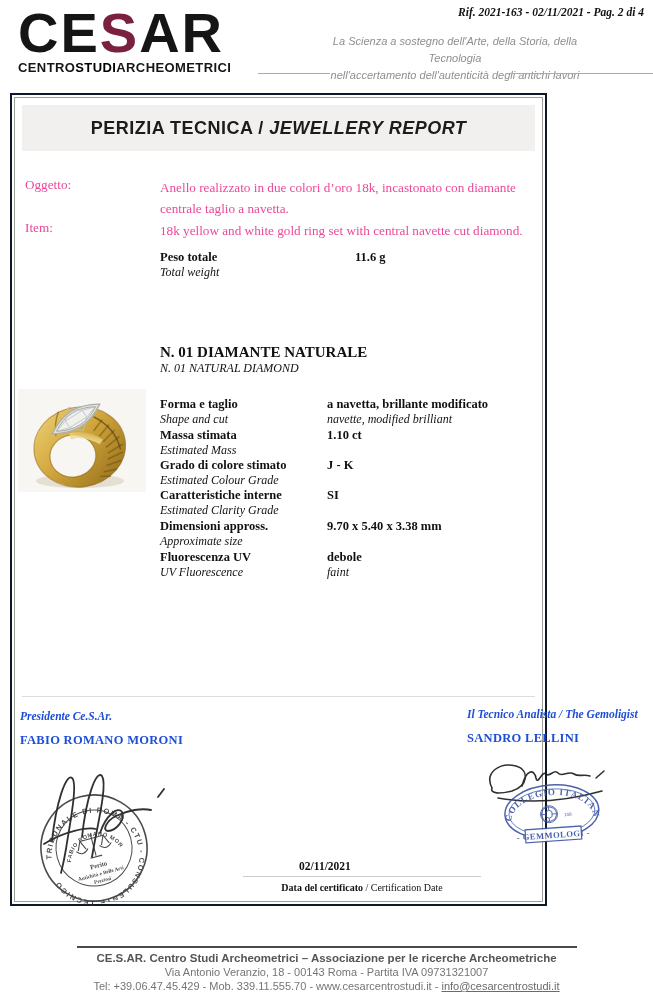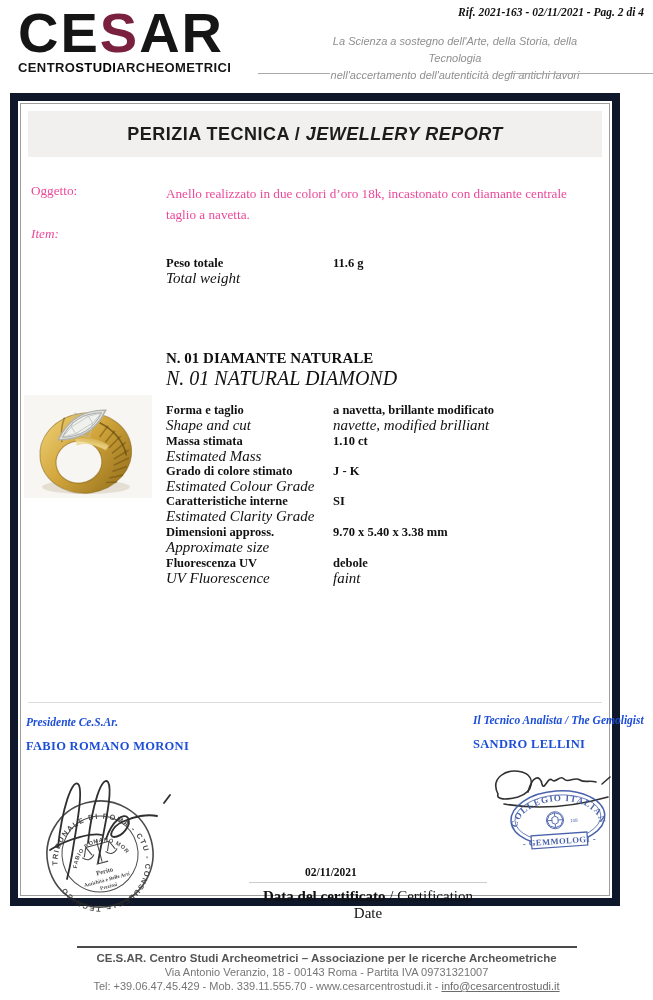--- a/index.html
+++ b/index.html
@@ -13,44 +13,44 @@
   .logo-sub { font-family:"Liberation Sans", sans-serif; font-weight:bold; font-size:13px; letter-spacing:0.4px; color:#151515; margin-top:-2px; }
   .logo-sub .accent { color:#000000; }
   .ref-line { position:absolute; right:9px; top:6px; font-size:11.5px; font-style:italic; font-weight:bold; color:#111; }
   .taglines { position:absolute; left:330px; top:33px; width:250px; text-align:center;
               font-family:"Liberation Sans", sans-serif; font-style:italic; font-size:11px; color:#8f8f8f; line-height:17px; }
   .tagline-rule { position:absolute; height:1px; background:#aaa; top:73px; }
   .tagline-rule.left  { left:258px; width:72px; }
   .tagline-rule.right { left:510px; width:143px; }
 
   
-  .main-box { position:absolute; left:10px; top:93px; width:610px; height:813px;
-              border:8px solid #0f172a;
+  .main-box { position:absolute; left:10px; top:93px; width:537px; height:813px;
+              border:2px solid #0f172a;
               box-shadow: inset 0 0 0 2px #ffffff, inset 0 0 0 3px #9e9e9e; }
   .title-bar { position:absolute; left:10px; right:10px; top:10px; height:46px; background:#f1f0ee;
                text-align:center; line-height:46px;
                font-family:"Liberation Sans", sans-serif; font-weight:bold; font-size:18px; color:#1c1c1c; letter-spacing:0.5px; }
   .title-bar .en { font-style:italic; }
 
   .object-block { position:absolute; left:13px; top:82px; right:16px; font-size:13.2px; color:#ec4899; }
   .object-row { display:flex; }
   .object-row .olabel { width:135px; flex:none; }
   .object-row .ovalue { flex:1; line-height:21px; }
-  .object-row.en { font-style:italic; margin-top:1px; }
+  .object-row.en { margin-top:1px; }
 
   .kv { display:flex; font-size:12.5px; color:#111; }
   .kv .klabels { width:167px; flex:none; }
   .kv .kmain, .kv .vmain { font-weight:bold; line-height:15px; }
-  .kv .ksub,  .kv .vsub  { font-style:italic; font-size:15px; line-height:15px; }
-
-  .weight-block { position:absolute; left:148px; top:155px; right:20px; }
+  .kv .ksub,  .kv .vsub  { font-style:italic; font-size:12px; line-height:15px; }
+
+  .weight-block { position:absolute; left:148px; top:155px; right:20px;gap:28px; }
 
   .section-head { position:absolute; left:148px; top:249px; }
   .section-head .it { font-weight:bold; font-size:15px; color:#111; }
-  .section-head .en { font-style:italic; font-size:20px; color:#111; }
+  .section-head .en { font-style:italic; font-size:12px; color:#111; }
 
   .ring-photo { position:absolute; left:6px; top:294px; width:128px; height:103px; }
 
   .props { position:absolute; left:148px; top:302px; right:18px; height:220px; }
   .prop-row { position:absolute; left:0; right:3px; }
 
   .sep-line { position:absolute; left:10px; right:10px; top:601px; height:1px; background:#ddd; }
 
   .sig-col { position:absolute; text-align:left; color:#1d4ed8;font-weight:bold; }
   .sig-col .role { font-style:italic; font-size:11.5px; }
@@ -59,21 +59,21 @@
   .sig-right { left:455px; top:613px; width:185px; }
 
   .scribble-left  { position:absolute; left:18px;  top:650px; width:142px; height:130px; }
   .scribble-right { position:absolute; left:466px; top:663px; width:138px; height:48px; }
   .stamp-left  { position:absolute; left:26px;  top:697px; width:112px; height:112px; transform:rotate(-15deg); opacity:0.85; }
   .stamp-right { position:absolute; left:490px; top:688px; width:100px; height:62px; transform:rotate(-4deg); opacity:0.92; }
 
   .date-block { position:absolute; left:231px; top:765px; width:238px; text-align:center; color:#111; }
   .date-value { font-weight:bold; font-size:11.5px; transform:translateX(-37px); }
   .date-rule  { height:1px; background:#ccc; margin:4px 0 5px; }
-  .date-label { font-size:15px; }
+  .date-label { font-size:10px; }
   .date-label .it { font-weight:bold; }
 
   
   .footer-rule { position:absolute; left:77px; top:946px; width:500px; height:2px; background:#4a4a4a; }
   .footer { position:absolute; left:0; right:0; top:951px; text-align:center;
             font-family:"Liberation Sans", sans-serif; font-size:11px; color:#757575; line-height:14px; }
   .footer .l1 { font-weight:bold; font-size:11.5px; color:#555; }
   .footer a.email { color:#6b6b6b; text-decoration:underline; }
 </style>
 </head>
@@ -100,20 +100,21 @@
       <span class="en">JEWELLERY REPORT</span>
     </div>
 
     <div class="object-block">
       <div class="object-row it">
         <div class="olabel">Oggetto:</div>
         <div class="ovalue">Anello realizzato in due colori d’oro 18k, incastonato con diamante centrale taglio a navetta.</div>
       </div>
       <div class="object-row en">
         <div class="olabel">Item:</div>
+        <div class="ovalue">18k yellow and white gold ring set with central navette cut diamond.</div>
       </div>
     </div>
 
     <div class="weight-block kv">
       <div class="klabels">
         <div class="kmain">Peso totale</div>
         <div class="ksub">Total weight</div>
       </div>
       <div class="kvalues">
         <div class="vmain">11.6 g</div>

